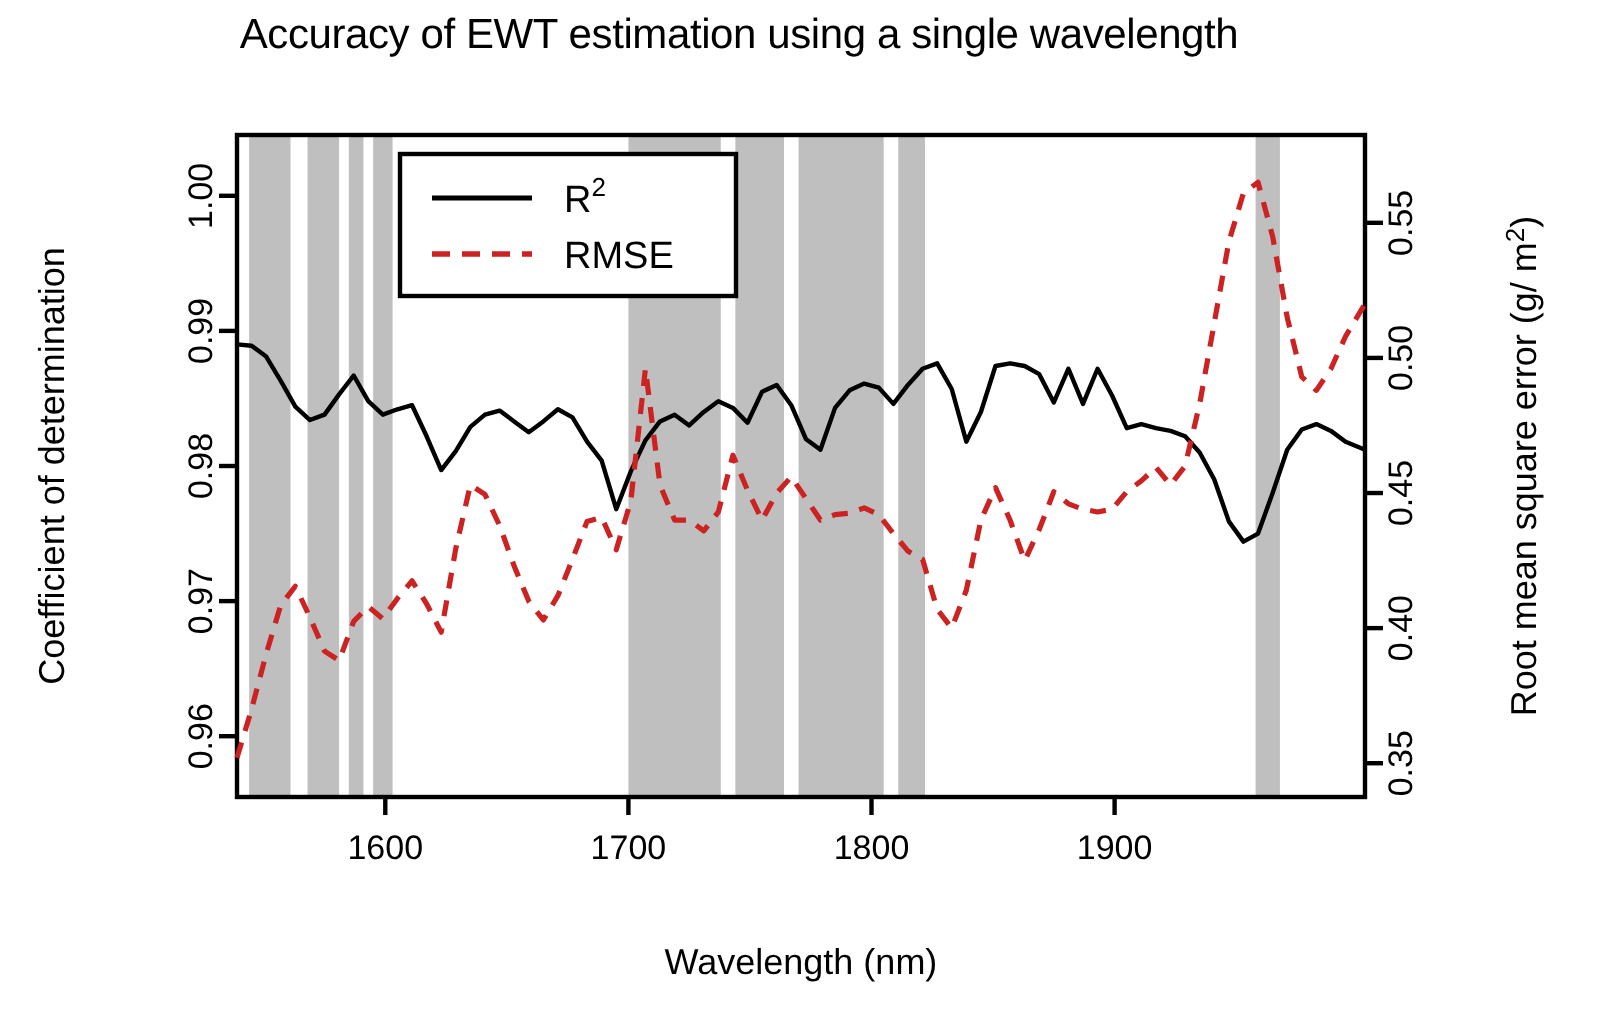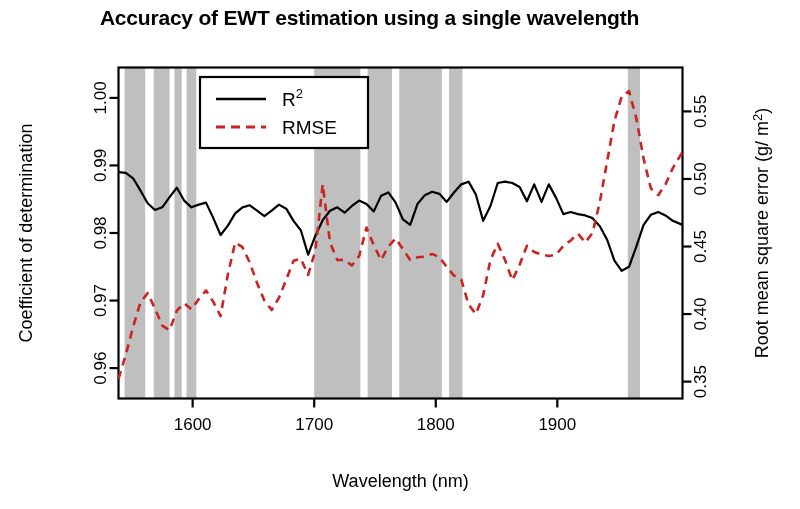--- a/index.html
+++ b/index.html
@@ -1,21 +1,21 @@
 <!DOCTYPE html>
 <html><head>
 <meta charset="utf-8">
 <style>
   html,body{margin:0;padding:0;background:#ffffff;}
   body{width:800px;height:509px;overflow:hidden;
        font-family:"Liberation Sans",sans-serif;color:#000;}
   #figure{position:relative;width:800px;height:509px;}
   #chart-title{
     position:absolute;left:0;top:6px;width:739px;text-align:center;
-    font-size:21px;font-weight:bold;letter-spacing:-0.2px;
+    font-size:21px;font-weight:normal;letter-spacing:-0.2px;
   }
   #plot-svg{position:absolute;left:0;top:0;}
 </style>
 </head>
 <body>
 
 <div id="figure">
 
   <div id="chart-title">Accuracy of EWT estimation using a single wavelength</div>
 

